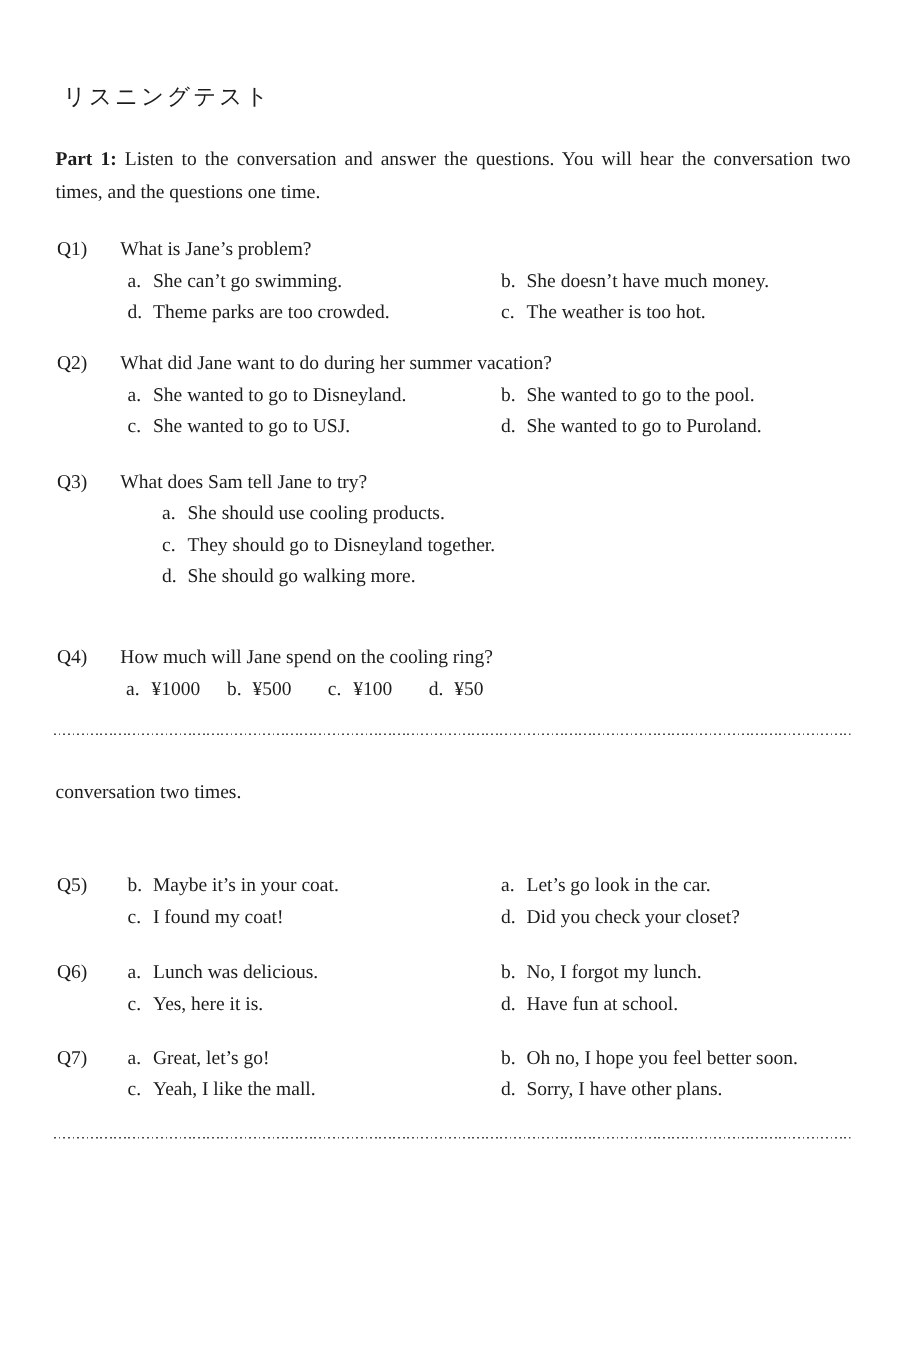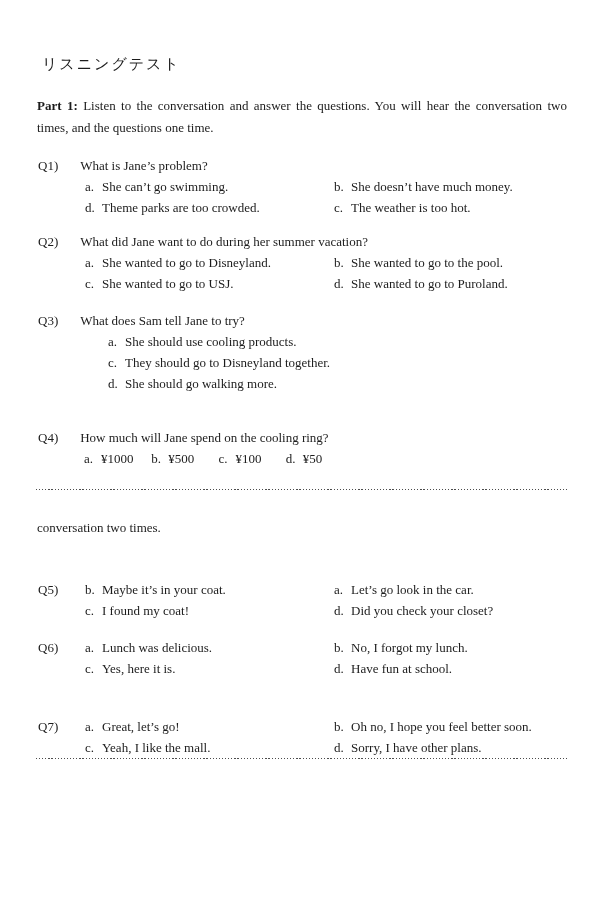--- a/index.html
+++ b/index.html
@@ -168,21 +168,21 @@
   <div class="q" style="top:637px">
     <span class="q-num-float">Q6)</span>
     <div class="opts-2col">
       <div class="opt"><span class="ol">a.</span><span>Lunch was delicious.</span></div>
       <div class="opt"><span class="ol">b.</span><span>No, I forgot my lunch.</span></div>
       <div class="opt"><span class="ol">c.</span><span>Yes, here it is.</span></div>
       <div class="opt"><span class="ol">d.</span><span>Have fun at school.</span></div>
     </div>
   </div>
 
-  <div class="q" style="top:716px">
+  <div class="q" style="top:694px">
     <span class="q-num-float">Q7)</span>
     <div class="opts-2col">
       <div class="opt"><span class="ol">a.</span><span>Great, let’s go!</span></div>
       <div class="opt"><span class="ol">b.</span><span>Oh no, I hope you feel better soon.</span></div>
       <div class="opt"><span class="ol">c.</span><span>Yeah, I like the mall.</span></div>
       <div class="opt"><span class="ol">d.</span><span>Sorry, I have other plans.</span></div>
     </div>
   </div>
 
   <div class="divider" style="top:758px"></div>

